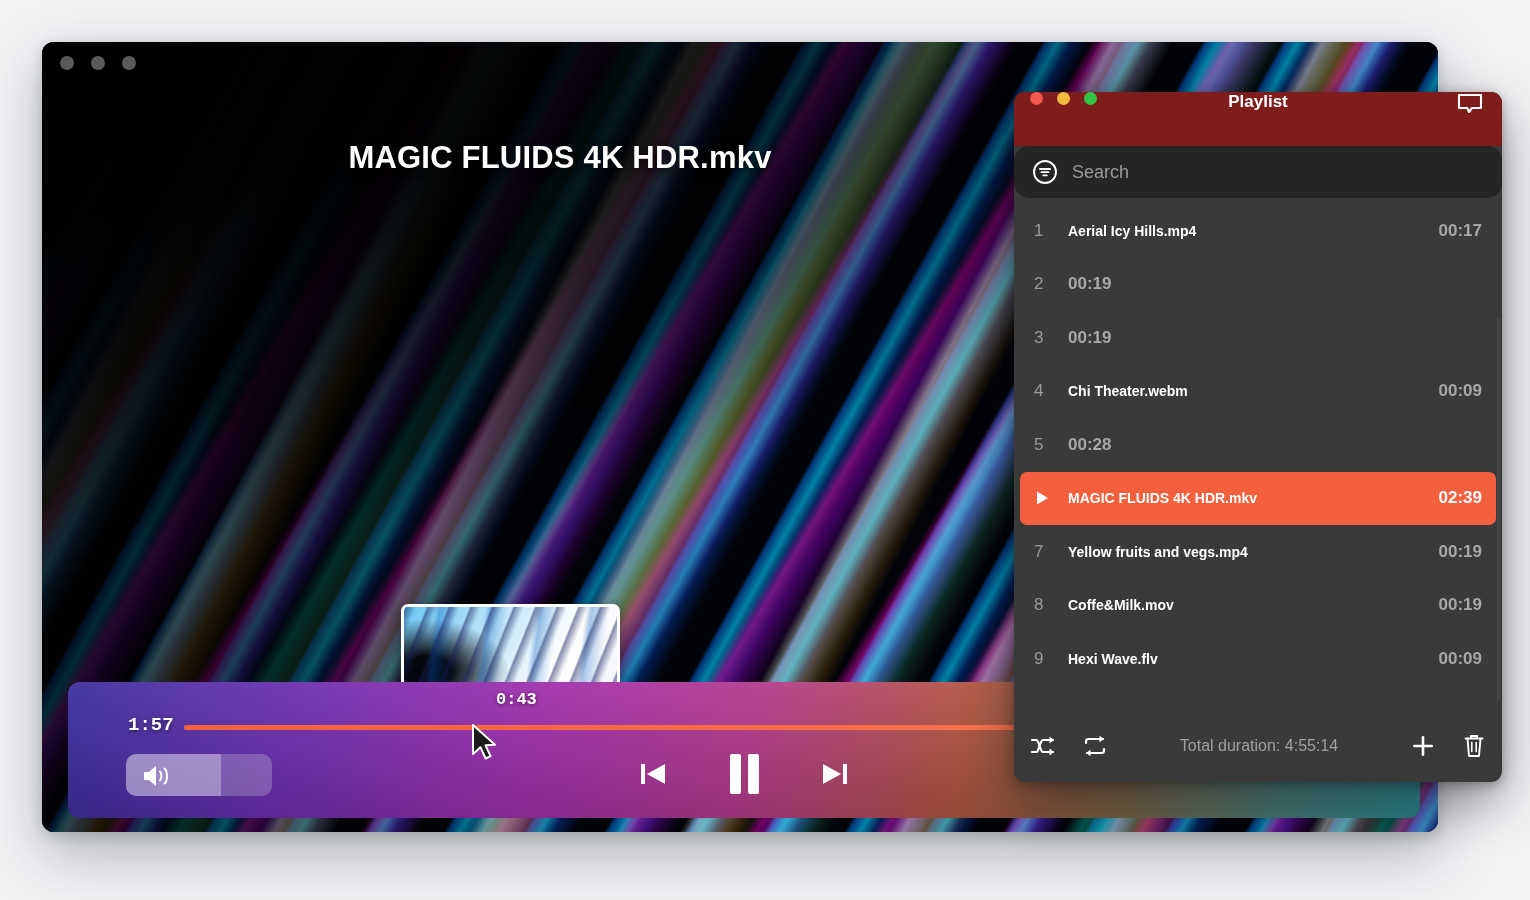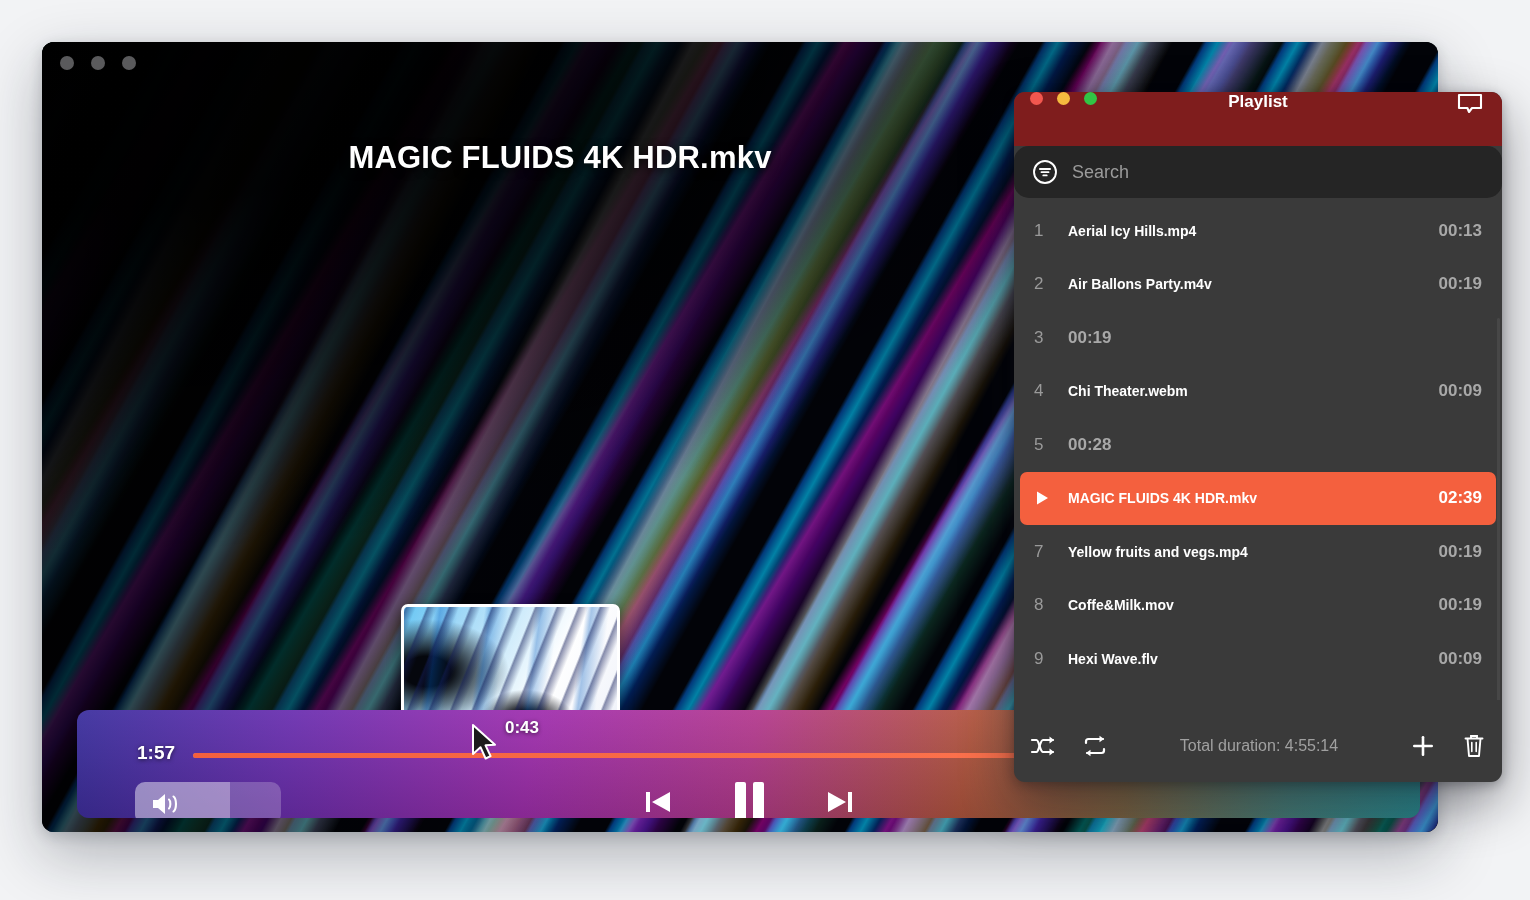--- a/index.html
+++ b/index.html
@@ -87,27 +87,28 @@
     background:
       repeating-linear-gradient(112deg, rgba(255,255,255,0) 0 9px, rgba(20,30,90,.5) 11px, rgba(255,255,255,0) 20px),
       repeating-linear-gradient(98deg, rgba(255,255,255,0) 0 26px, rgba(0,90,190,.35) 32px, rgba(255,255,255,0) 50px),
       radial-gradient(50% 60% at 22% 55%, #05070d 0 16%, rgba(5,7,13,0) 55%),
       radial-gradient(28% 36% at 55% 88%, #05070d 0 22%, rgba(5,7,13,0) 60%),
       linear-gradient(118deg, #36b6f0 0%, #9fd8f7 30%, #ffffff 62%, #e8ecf7 100%);
   }
 
   
   #controls {
-    position: absolute; z-index: 8; left: 35px; right: 18px; bottom: 14px;
-    height: 108px; border-radius: 12px; overflow: hidden;
+    position: absolute; z-index: 8; left: 26px; right: 18px; bottom: 14px;
+    height: 136px; border-radius: 12px; overflow: hidden;
     background:
       linear-gradient(100deg,
         #3b2f9e 0%, #6b2fb0 16%, #a02fae 34%,
         #b43a8e 50%, #b3563f 66%, #8a6f4a 78%,
         #4f8c86 90%, #2f9aa0 100%);
+    font-family: Liberation Mono, monospace;
   }
   #controls .gloss { position: absolute; inset: 0; background: linear-gradient(180deg, rgba(255,255,255,.06), rgba(0,0,0,.16)); }
 
   #tooltip-time {
     position: absolute; left: 428px; top: 8px; color: #fff;
     font-size: 17px; font-weight: bold; text-shadow: 0 1px 4px rgba(0,0,0,.6);
   }
   #elapsed-time {
     position: absolute; left: 60px; top: 32px; color: #fff;
     font-size: 19px; font-weight: bold; text-shadow: 0 1px 4px rgba(0,0,0,.6); text-align: center;
@@ -279,25 +280,24 @@
         <rect x="8.6" y="12.2" width="8.8" height="1.9" rx=".9" fill="#fff"></rect>
         <rect x="10.4" y="15.4" width="5.2" height="1.9" rx=".9" fill="#fff"></rect>
       </svg>
       <input id="search-input" value="" placeholder="Search" style="">
     </div>
 
     <div id="pl-list">
       <div class="row">
         <span class="idx">1</span>
         <span class="name">Aerial Icy Hills.mp4</span>
-        <span class="dur">00:13</span>
+        <span class="dur">00:17</span>
       </div>
       <div class="row">
         <span class="idx">2</span>
-        <span class="name">Air Ballons Party.m4v</span>
         <span class="dur">00:19</span>
       </div>
       <div class="row">
         <span class="idx">3</span>
         <span class="dur">00:19</span>
       </div>
       <div class="row">
         <span class="idx">4</span>
         <span class="name">Chi Theater.webm</span>
         <span class="dur">00:09</span>

